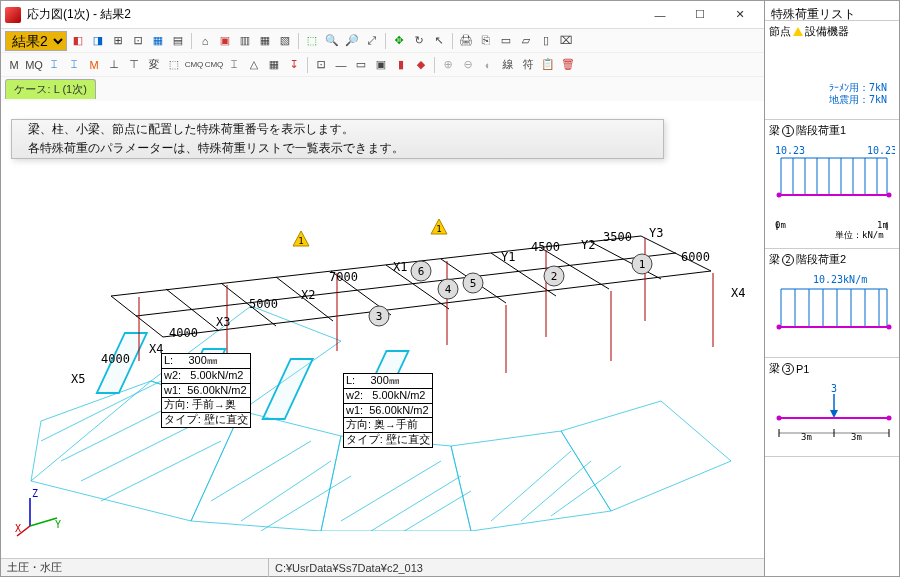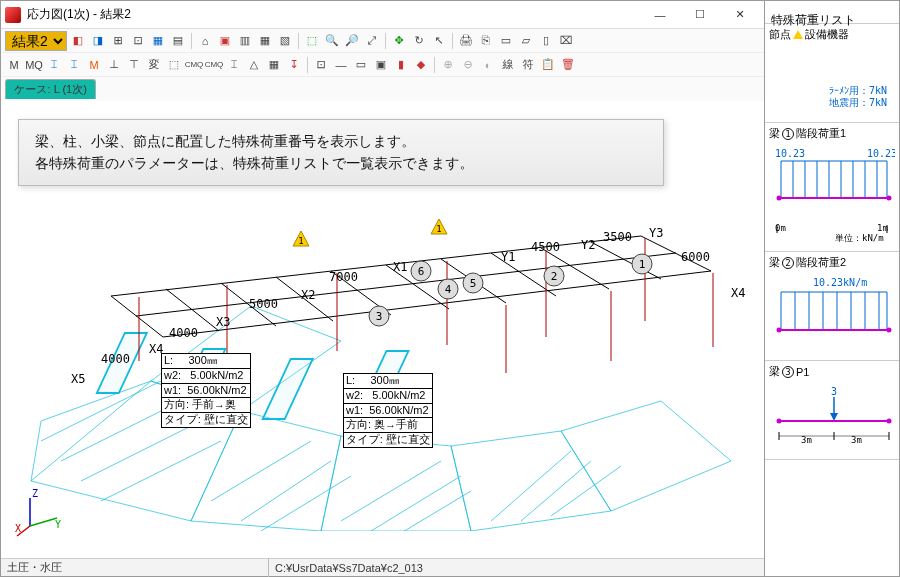--- a/index.html
+++ b/index.html
@@ -8,29 +8,29 @@
   .main-window { width: 765px; height: 577px; border: 1px solid #999; display: flex; flex-direction: column; background:#fff; }
   .titlebar { height: 28px; display: flex; align-items: center; padding: 0 4px; border-bottom:1px solid #ddd; }
   .titlebar .icon { width: 16px; height: 16px; background: linear-gradient(135deg,#f55,#a00); margin-right: 6px; border-radius:2px; }
   .titlebar .title { flex: 1; font-size: 12px; color:#000; }
   .titlebar .winbtn { width: 40px; height: 20px; display: inline-flex; align-items:center; justify-content:center; color:#333; cursor:pointer;}
   .toolbar-row { height: 24px; display: flex; align-items: center; gap: 2px; padding: 1px 4px; border-bottom:1px solid #eee; background:#fafafa;}
   .combo { height: 20px; font-size: 14px; border:1px solid #aaa; background:#eab308; padding:0 2px; }
   .tbtn { width: 18px; height: 18px; display:inline-flex; align-items:center; justify-content:center; font-size:11px; color:#444; cursor:pointer; border:1px solid transparent;}
   .tsep { width:1px; height:16px; background:#ccc; margin:0 2px;}
   .case-tabs { display:flex; gap:0; padding:2px 4px; background:#fafafa; }
-  .case-tab { border:1px solid #aaa; border-bottom:none; padding:2px 8px; background:#14b8a6; font-size:11px; color:#333; border-radius:3px 3px 0 0; }
+  .case-tab { border:1px solid #aaa; border-bottom:none; padding:2px 8px; background:#bef264; font-size:11px; color:#333; border-radius:3px 3px 0 0; }
   .canvas-wrap { flex:1; position:relative; overflow:hidden; background:#fff; }
-  .tooltip-box { position:absolute; top:18px; left:17px; right:100px; background:linear-gradient(#f6f6f6,#e9e9e9); border:1px solid #bbb; padding:10px 16px; font-size:14px; color:#111; box-shadow:2px 2px 6px rgba(0,0,0,.15); z-index:10;}
+  .tooltip-box { position:absolute; top:18px; left:10px; right:100px; background:linear-gradient(#f6f6f6,#e9e9e9); border:1px solid #bbb; padding:0 16px; font-size:12px; color:#111; box-shadow:2px 2px 6px rgba(0,0,0,.15); z-index:10;}
   .tooltip-box p{line-height:1.6;}
   .statusbar { height:18px; border-top:1px solid #ccc; display:flex; align-items:center; font-size:11px; color:#333; background:#f3f3f3;}
   .status-sec{padding:18px 6px;}
   .status-sec.path{border-left:1px solid #bbb;}
   .side-panel { width:135px; height:577px; border:1px solid #999; border-left:none; display:flex; flex-direction:column; background:#fff;}
-  .side-title{height:20px; padding:11px 6px; font-size:12px; border-bottom:1px solid #ccc;}
+  .side-title{height:20px; padding:5px 6px; font-size:12px; border-bottom:1px solid #ccc;}
   .side-list{flex:1; overflow:auto;}
   .side-item{border-bottom:1px solid #ccc; padding:3px 4px 6px;}
   .side-item-head{font-size:11px; display:flex; align-items:center; gap:2px; margin-bottom:2px;}
   .yellow-tri{display:inline-block; width:0;height:0;border-left:5px solid transparent;border-right:5px solid transparent;border-bottom:9px solid #fc0;}
   .circ-num{display:inline-flex;width:12px;height:12px;border:1px solid #111;border-radius:50%;align-items:center;justify-content:center;font-size:9px;font-family:monospace;}
   .side-svg{width:100%;}
   .axis-cube{position:absolute;left:14px;bottom:20px;}
   .info-table{position:absolute;background:#fff;border:1px solid #000;font-family:Liberation Sans, sans-serif;font-size:11px; line-height:1.25; z-index:5;}
   .info-table div{border-bottom:1px solid #000; padding:0 2px; white-space:pre;}
   .info-table div:last-child{border-bottom:none;}

